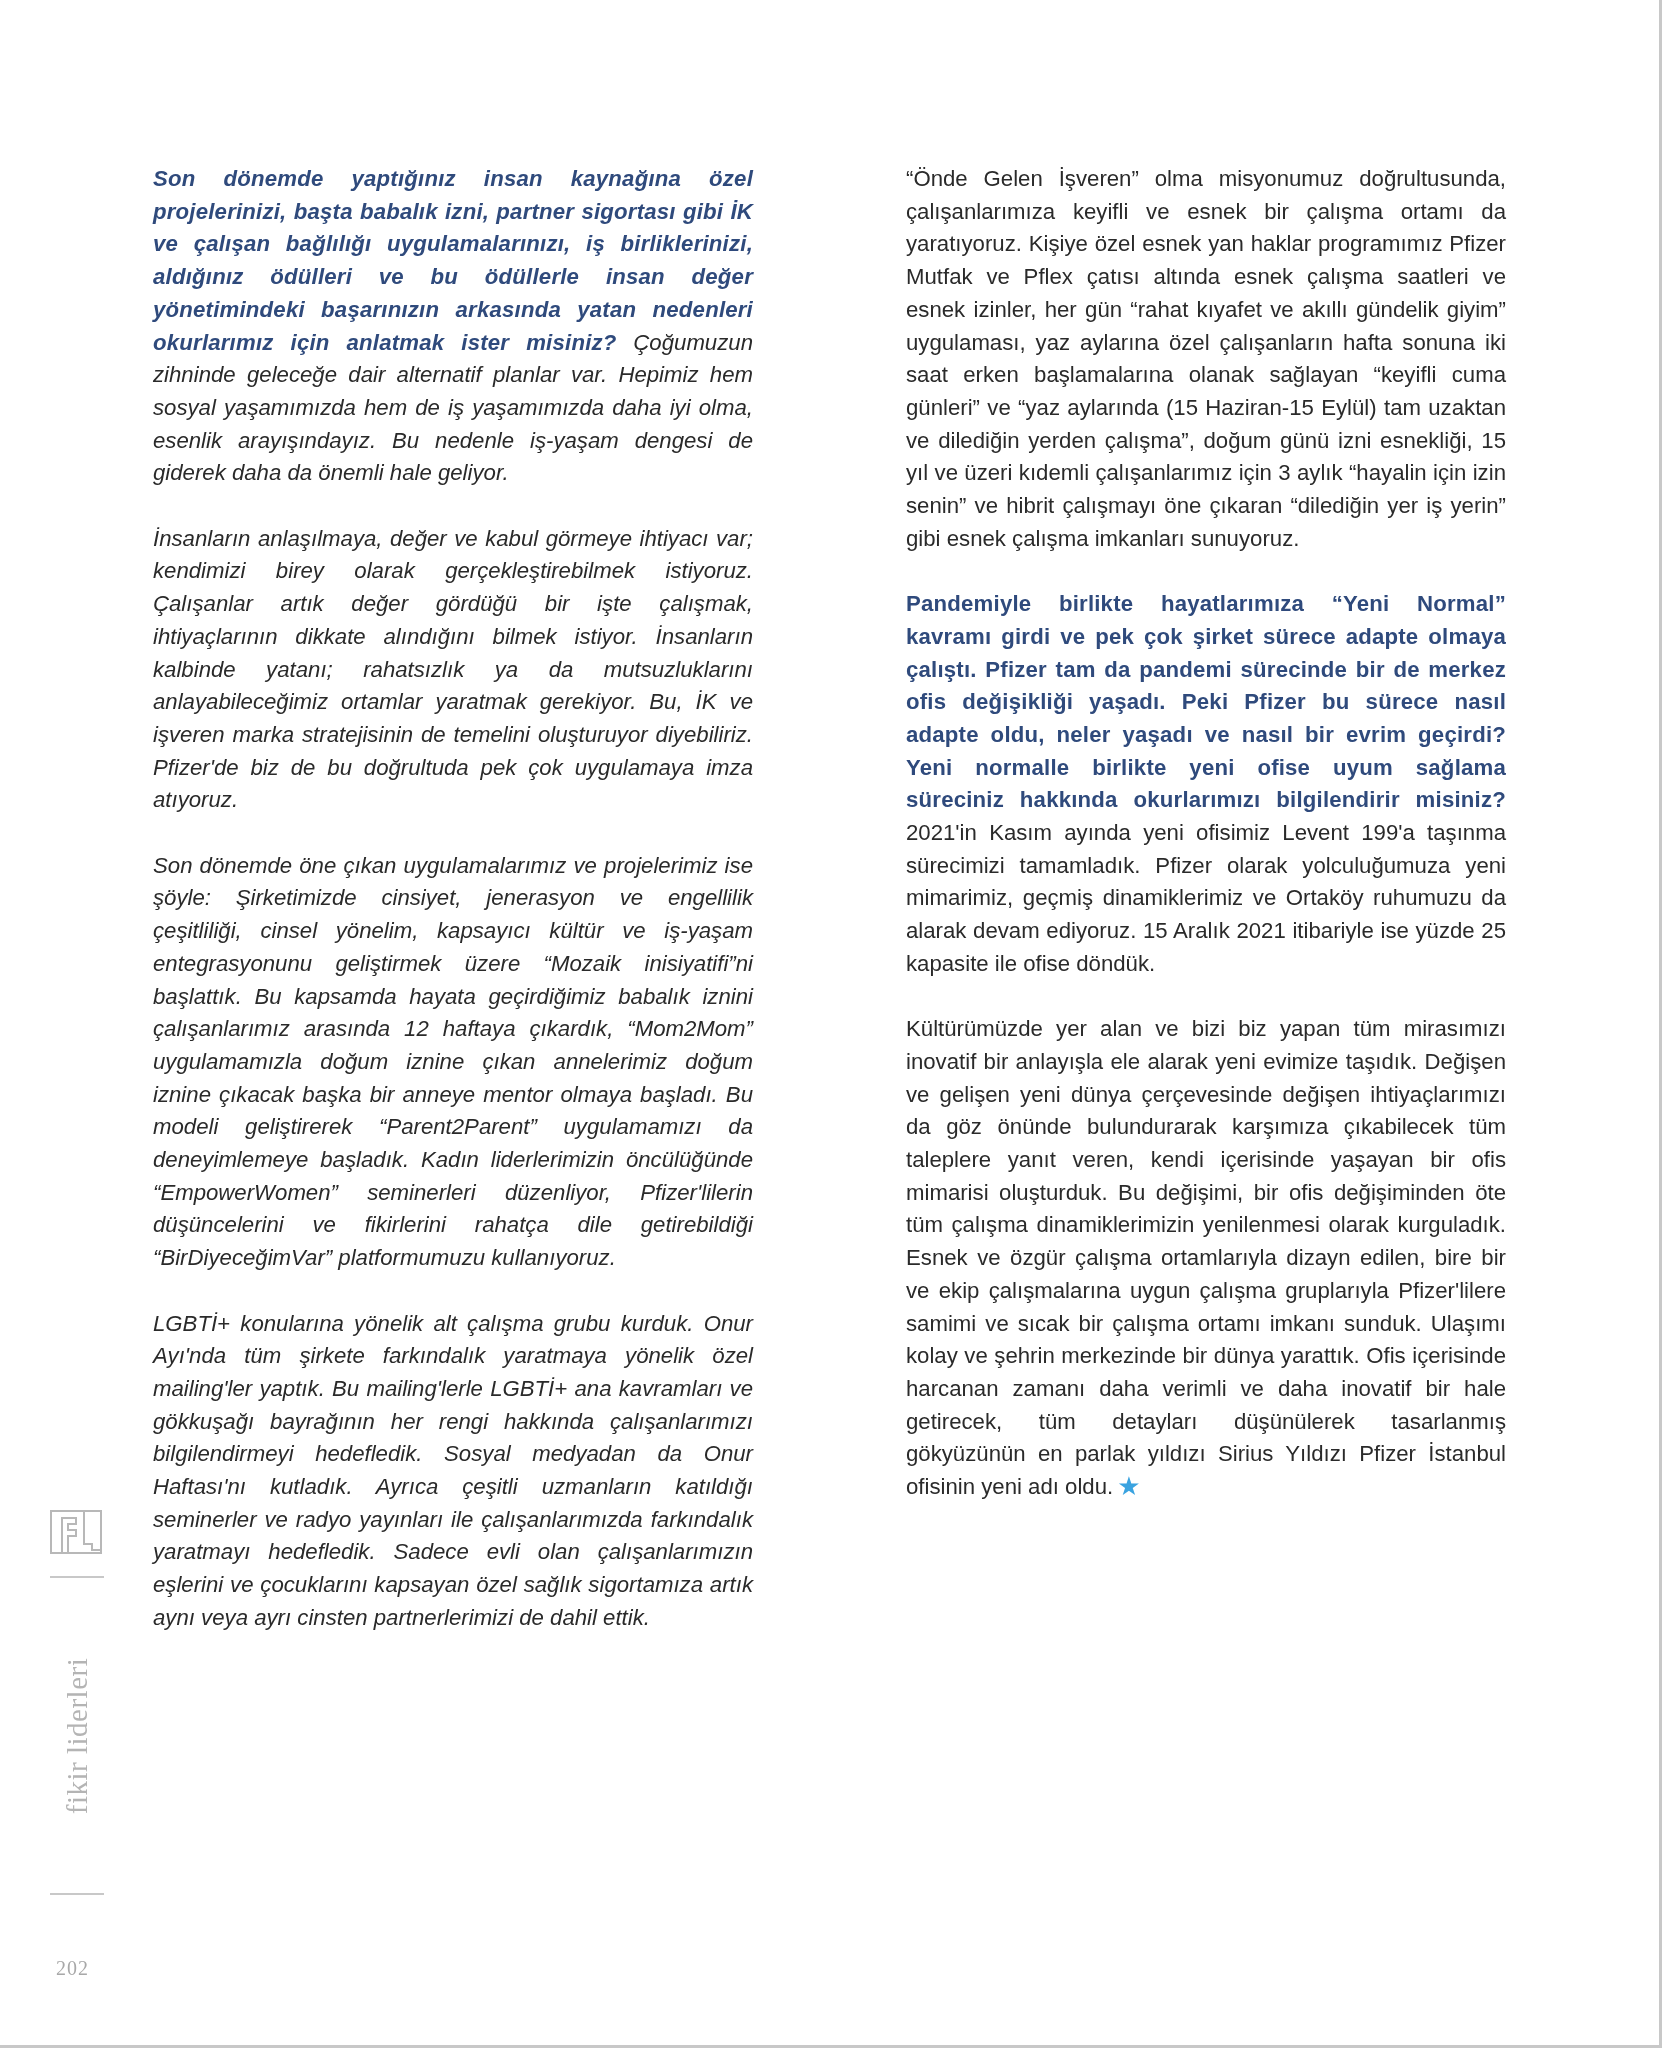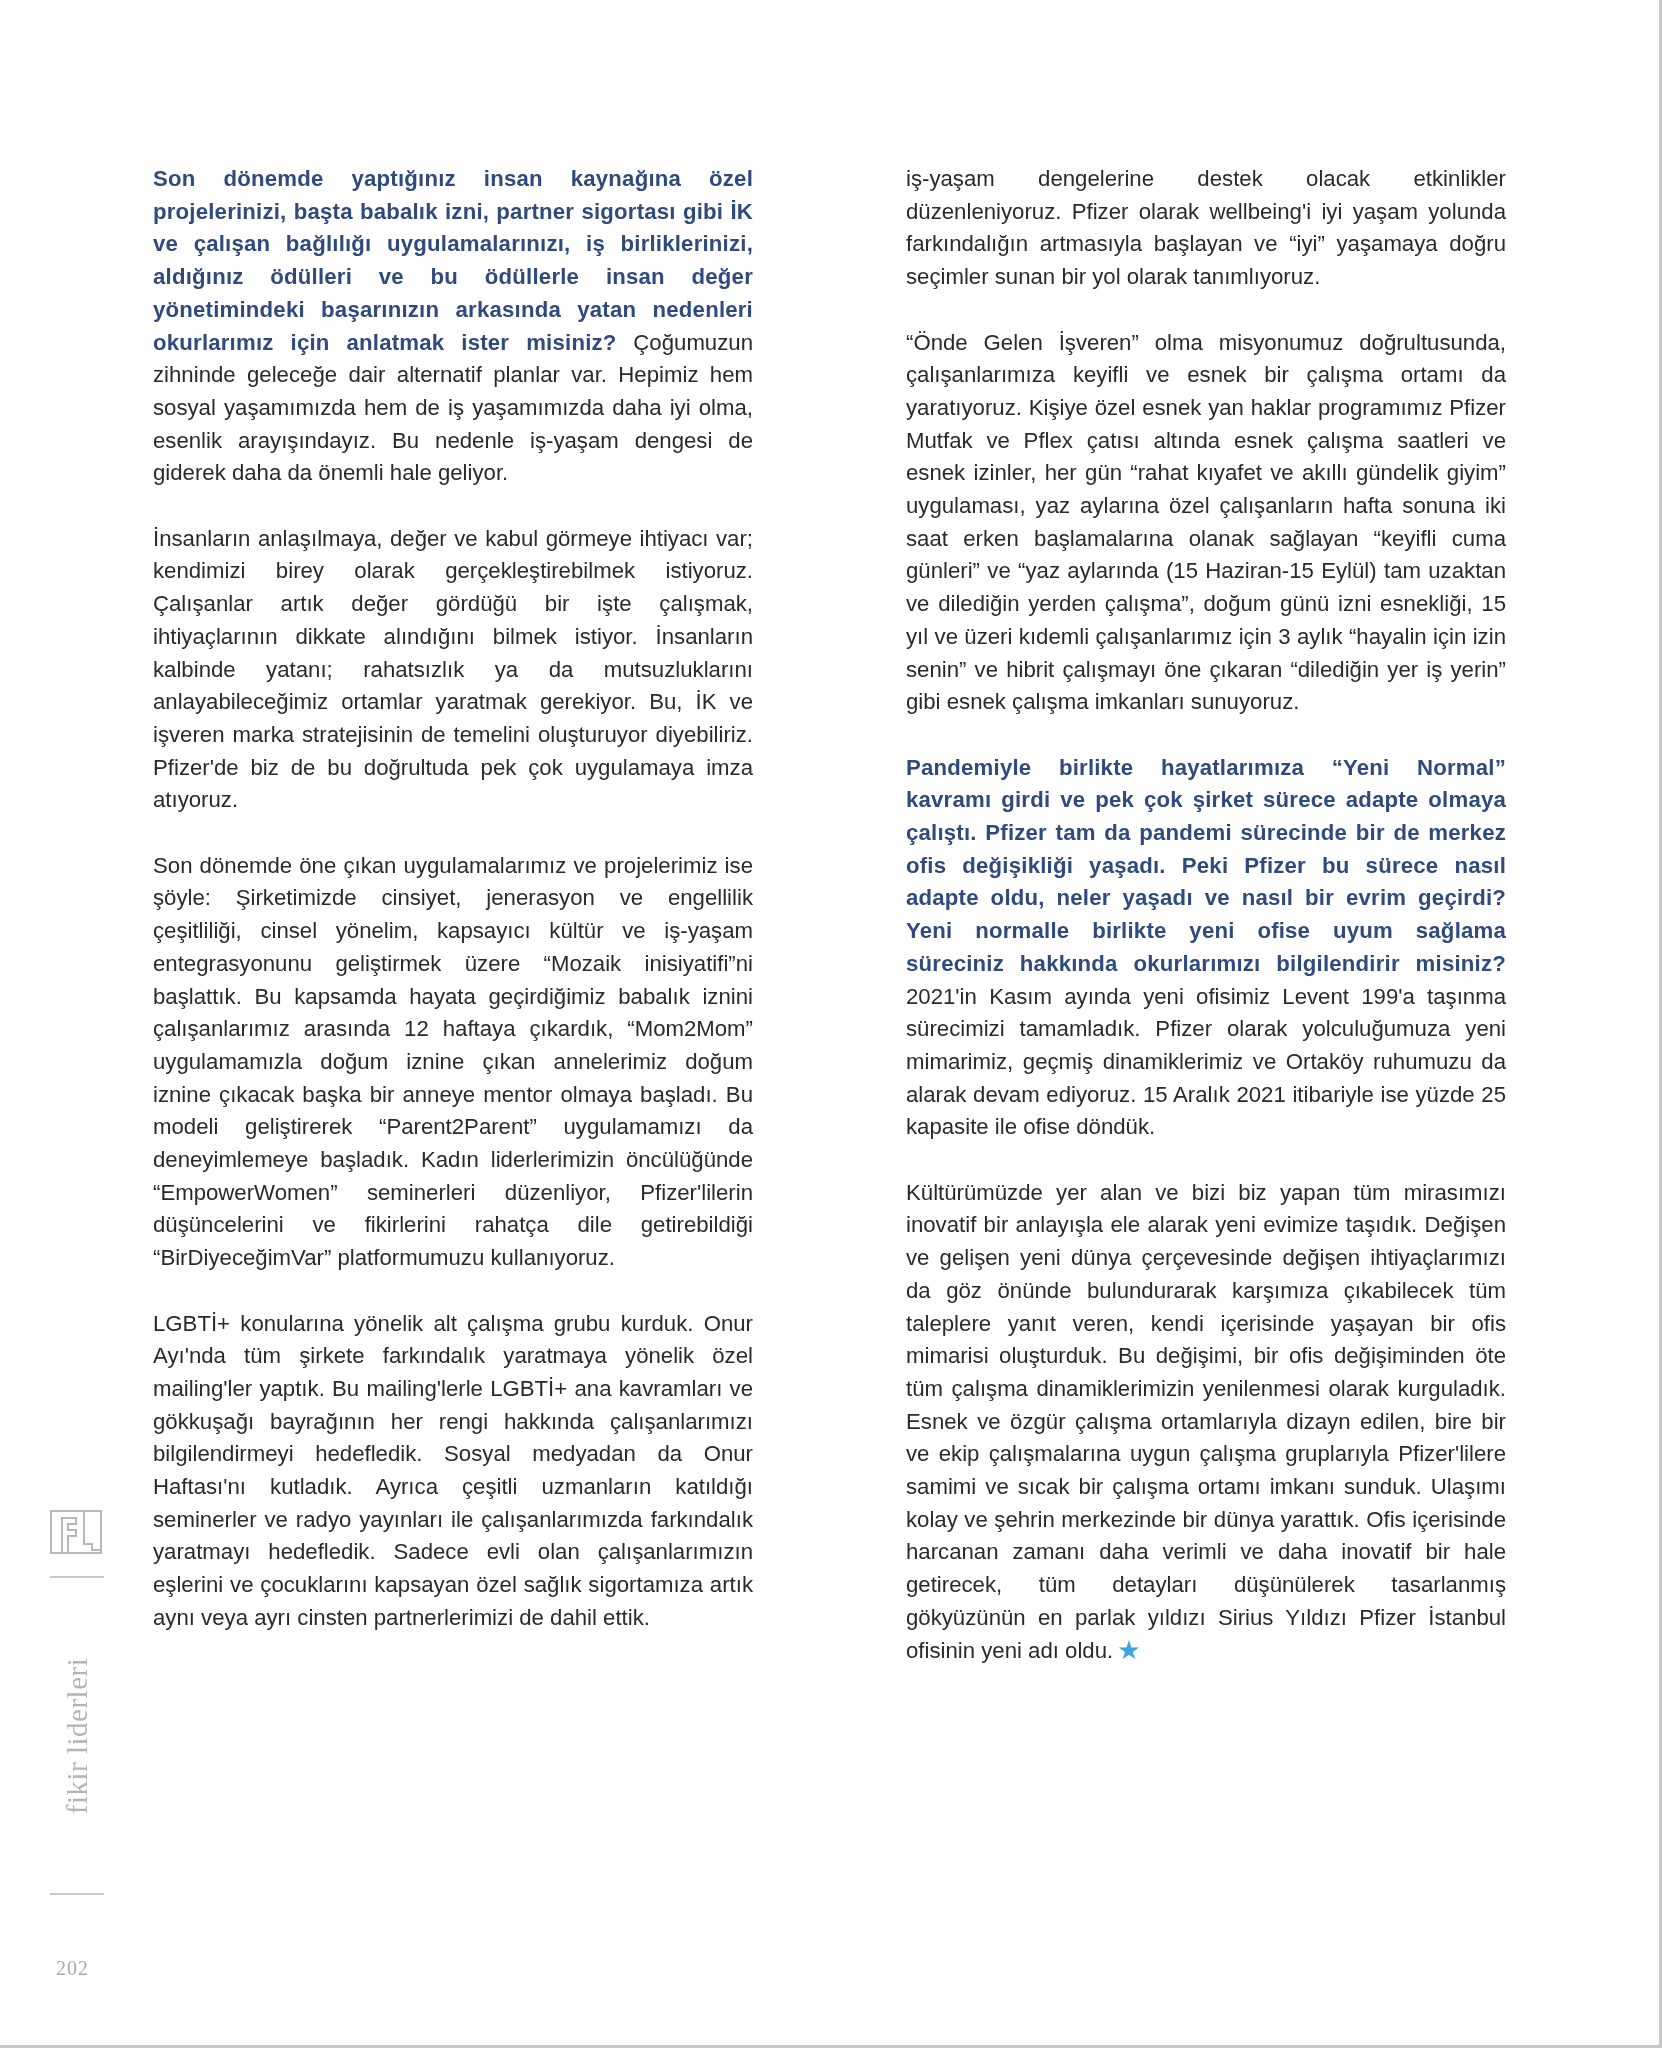--- a/index.html
+++ b/index.html
@@ -20,21 +20,21 @@
     }
     .column {
       position: absolute;
       top: 163px;
       width: 600px;
       font-size: 22.2px;
       line-height: 32.7px;
       text-align: justify;
       hyphens: manual;
     }
-    .col-left { left: 153px; }
+    .col-left { left: 153px; font-style: italic; }
     .col-right { left: 906px; }
     .para { margin: 0 0 32.7px 0; }
     .q {
       color: #2f4a7c;
       font-weight: bold;
       letter-spacing: 0.2px;
     }
     .star {
       color: #3aa3e0;
       font-size: 26px;
@@ -100,17 +100,16 @@
 <div class="page-number">202</div>
 
 <div class="column col-left">
   <p class="para"><span class="q">Son dönemde yaptığınız insan kaynağına özel projelerinizi, başta babalık izni, partner sigortası gibi İK ve çalışan bağlılığı uygulamalarınızı, iş birliklerinizi, aldığınız ödülleri ve bu ödüllerle insan değer yönetimindeki başarınızın arkasında yatan nedenleri okurlarımız için anlatmak ister misiniz?</span><span> Çoğumuzun zihninde geleceğe dair alternatif planlar var. Hepimiz hem sosyal yaşamımızda hem de iş yaşamımızda daha iyi olma, esenlik arayışındayız. Bu nedenle iş-yaşam dengesi de giderek daha da önemli hale geliyor.</span></p>
   <p class="para">İnsanların anlaşılmaya, değer ve kabul görmeye ihtiyacı var; kendimizi birey olarak gerçekleştirebilmek istiyoruz. Çalışanlar artık değer gördüğü bir işte çalışmak, ihtiyaçlarının dikkate alındığını bilmek istiyor. İnsanların kalbinde yatanı; rahatsızlık ya da mutsuzluklarını anlayabileceğimiz ortamlar yaratmak gerekiyor. Bu, İK ve işveren marka stratejisinin de temelini oluşturuyor diyebiliriz. Pfizer'de biz de bu doğrultuda pek çok uygulamaya imza atıyoruz.</p>
   <p class="para">Son dönemde öne çıkan uygulamalarımız ve projelerimiz ise şöyle: Şirketimizde cinsiyet, jenerasyon ve engellilik çeşitliliği, cinsel yönelim, kapsayıcı kültür ve iş-yaşam entegrasyonunu geliştirmek üzere “Mozaik inisiyatifi”ni başlattık. Bu kapsamda hayata geçirdiğimiz babalık iznini çalışanlarımız arasında 12 haftaya çıkardık, “Mom2Mom” uygulamamızla doğum iznine çıkan annelerimiz doğum iznine çıkacak başka bir anneye mentor olmaya başladı. Bu modeli geliştirerek “Parent2Parent” uygulamamızı da deneyimlemeye başladık. Kadın liderlerimizin öncülüğünde “EmpowerWomen” seminerleri düzenliyor, Pfizer'lilerin düşüncelerini ve fikirlerini rahatça dile getirebildiği “BirDiyeceğimVar” platformumuzu kullanıyoruz.</p>
   <p class="para">LGBTİ+ konularına yönelik alt çalışma grubu kurduk. Onur Ayı'nda tüm şirkete farkındalık yaratmaya yönelik özel mailing'ler yaptık. Bu mailing'lerle LGBTİ+ ana kavramları ve gökkuşağı bayrağının her rengi hakkında çalışanlarımızı bilgilendirmeyi hedefledik. Sosyal medyadan da Onur Haftası'nı kutladık. Ayrıca çeşitli uzmanların katıldığı seminerler ve radyo yayınları ile çalışanlarımızda farkındalık yaratmayı hedefledik. Sadece evli olan çalışanlarımızın eşlerini ve çocuklarını kapsayan özel sağlık sigortamıza artık aynı veya ayrı cinsten partnerlerimizi de dahil ettik.</p>
 </div>
 
 <div class="column col-right">
-  <p class="para">iş-yaşam dengelerine destek olacak etkinlikler düzenleniyoruz. Pfizer olarak wellbeing'i iyi yaşam yolunda farkındalığın artmasıyla başlayan ve “iyi” yaşamaya doğru seçimler sunan bir yol olarak tanımlıyoruz.</p>
   <p class="para">“Önde Gelen İşveren” olma misyonumuz doğrultusunda, çalışanlarımıza keyifli ve esnek bir çalışma ortamı da yaratıyoruz. Kişiye özel esnek yan haklar programımız Pfizer Mutfak ve Pflex çatısı altında esnek çalışma saatleri ve esnek izinler, her gün “rahat kıyafet ve akıllı gündelik giyim” uygulaması, yaz aylarına özel çalışanların hafta sonuna iki saat erken başlamalarına olanak sağlayan “keyifli cuma günleri” ve “yaz aylarında (15 Haziran-15 Eylül) tam uzaktan ve dilediğin yerden çalışma”, doğum günü izni esnekliği, 15 yıl ve üzeri kıdemli çalışanlarımız için 3 aylık “hayalin için izin senin” ve hibrit çalışmayı öne çıkaran “dilediğin yer iş yerin” gibi esnek çalışma imkanları sunuyoruz.</p>
   <p class="para"><span class="q">Pandemiyle birlikte hayatlarımıza “Yeni Normal” kavramı girdi ve pek çok şirket sürece adapte olmaya çalıştı. Pfizer tam da pandemi sürecinde bir de merkez ofis değişikliği yaşadı. Peki Pfizer bu sürece nasıl adapte oldu, neler yaşadı ve nasıl bir evrim geçirdi? Yeni normalle birlikte yeni ofise uyum sağlama süreciniz hakkında okurlarımızı bilgilendirir misiniz?</span><span> 2021'in Kasım ayında yeni ofisimiz Levent 199'a taşınma sürecimizi tamamladık. Pfizer olarak yolculuğumuza yeni mimarimiz, geçmiş dinamiklerimiz ve Ortaköy ruhumuzu da alarak devam ediyoruz. 15 Aralık 2021 itibariyle ise yüzde 25 kapasite ile ofise döndük.</span></p>
   <p class="para"><span>Kültürümüzde yer alan ve bizi biz yapan tüm mirasımızı inovatif bir anlayışla ele alarak yeni evimize taşıdık. Değişen ve gelişen yeni dünya çerçevesinde değişen ihtiyaçlarımızı da göz önünde bulundurarak karşımıza çıkabilecek tüm taleplere yanıt veren, kendi içerisinde yaşayan bir ofis mimarisi oluşturduk. Bu değişimi, bir ofis değişiminden öte tüm çalışma dinamiklerimizin yenilenmesi olarak kurguladık. Esnek ve özgür çalışma ortamlarıyla dizayn edilen, bire bir ve ekip çalışmalarına uygun çalışma gruplarıyla Pfizer'lilere samimi ve sıcak bir çalışma ortamı imkanı sunduk. Ulaşımı kolay ve şehrin merkezinde bir dünya yarattık. Ofis içerisinde harcanan zamanı daha verimli ve daha inovatif bir hale getirecek, tüm detayları düşünülerek tasarlanmış gökyüzünün en parlak yıldızı Sirius Yıldızı Pfizer İstanbul ofisinin yeni adı oldu.</span><span class="star">★</span></p>
 </div>
 
 </body></html>

